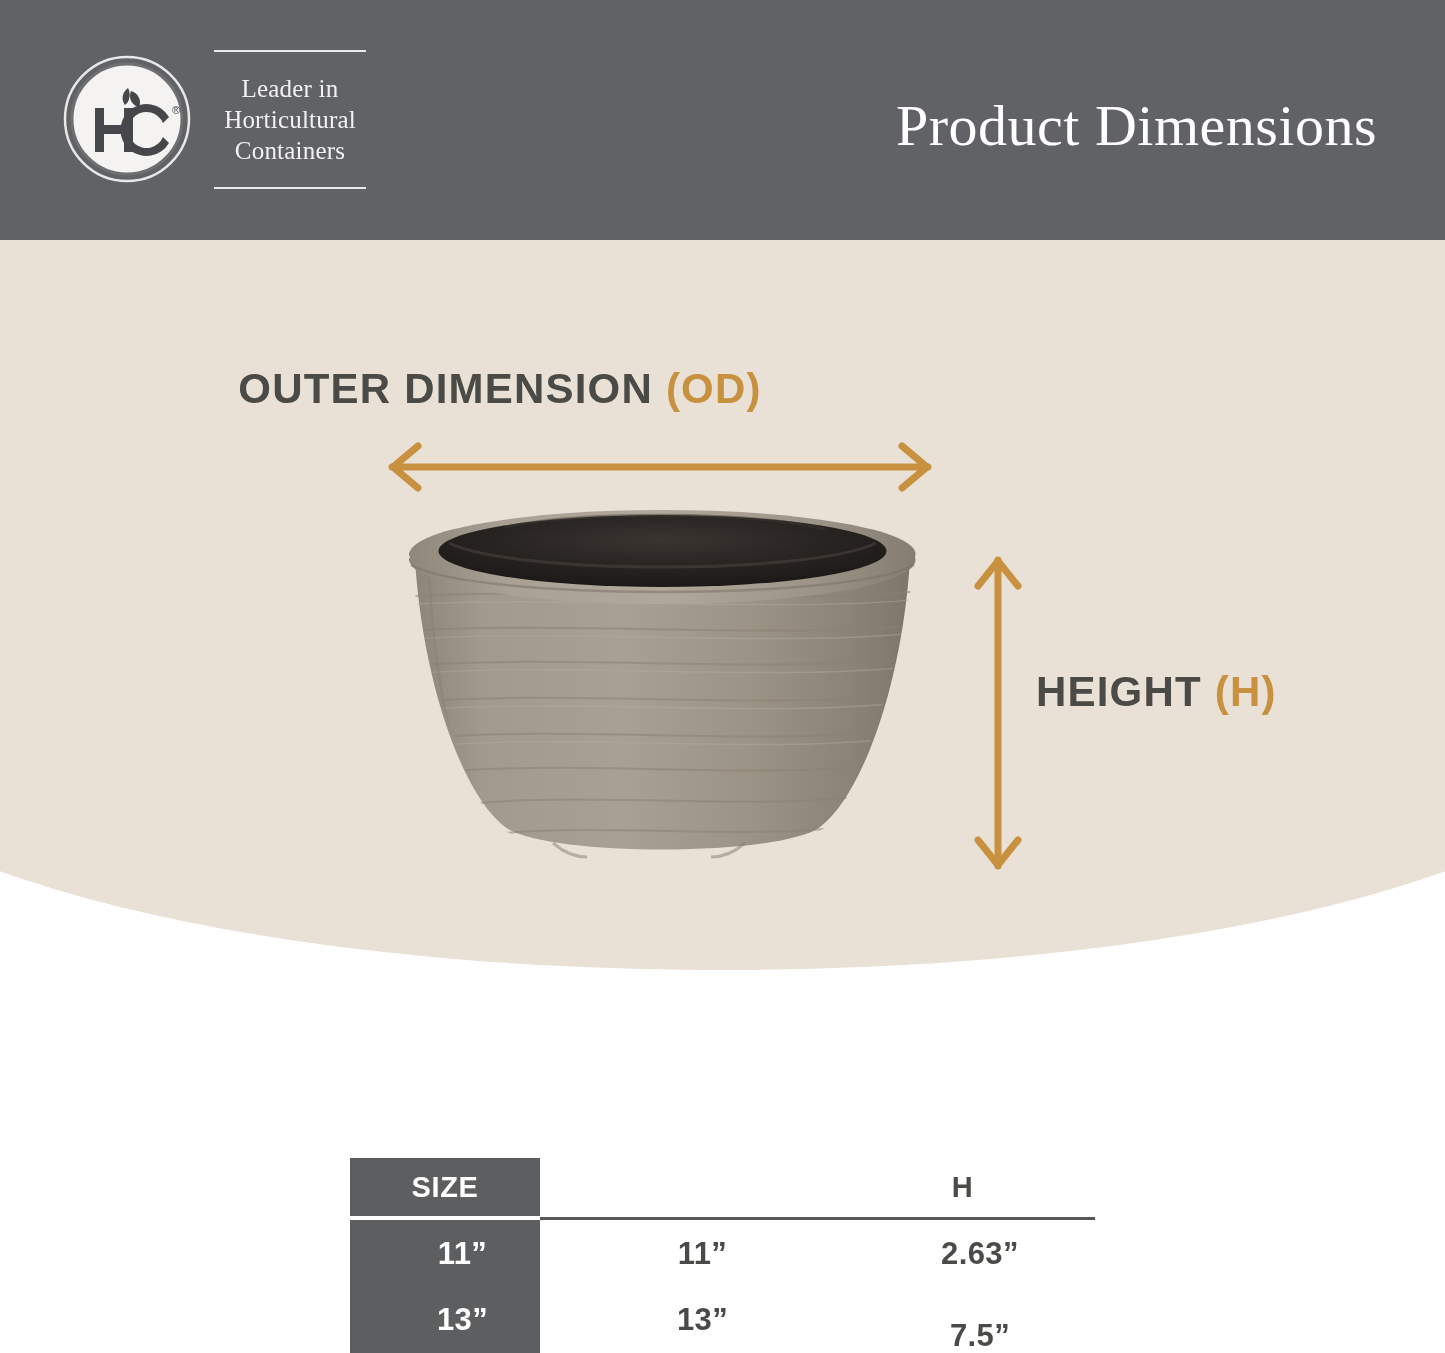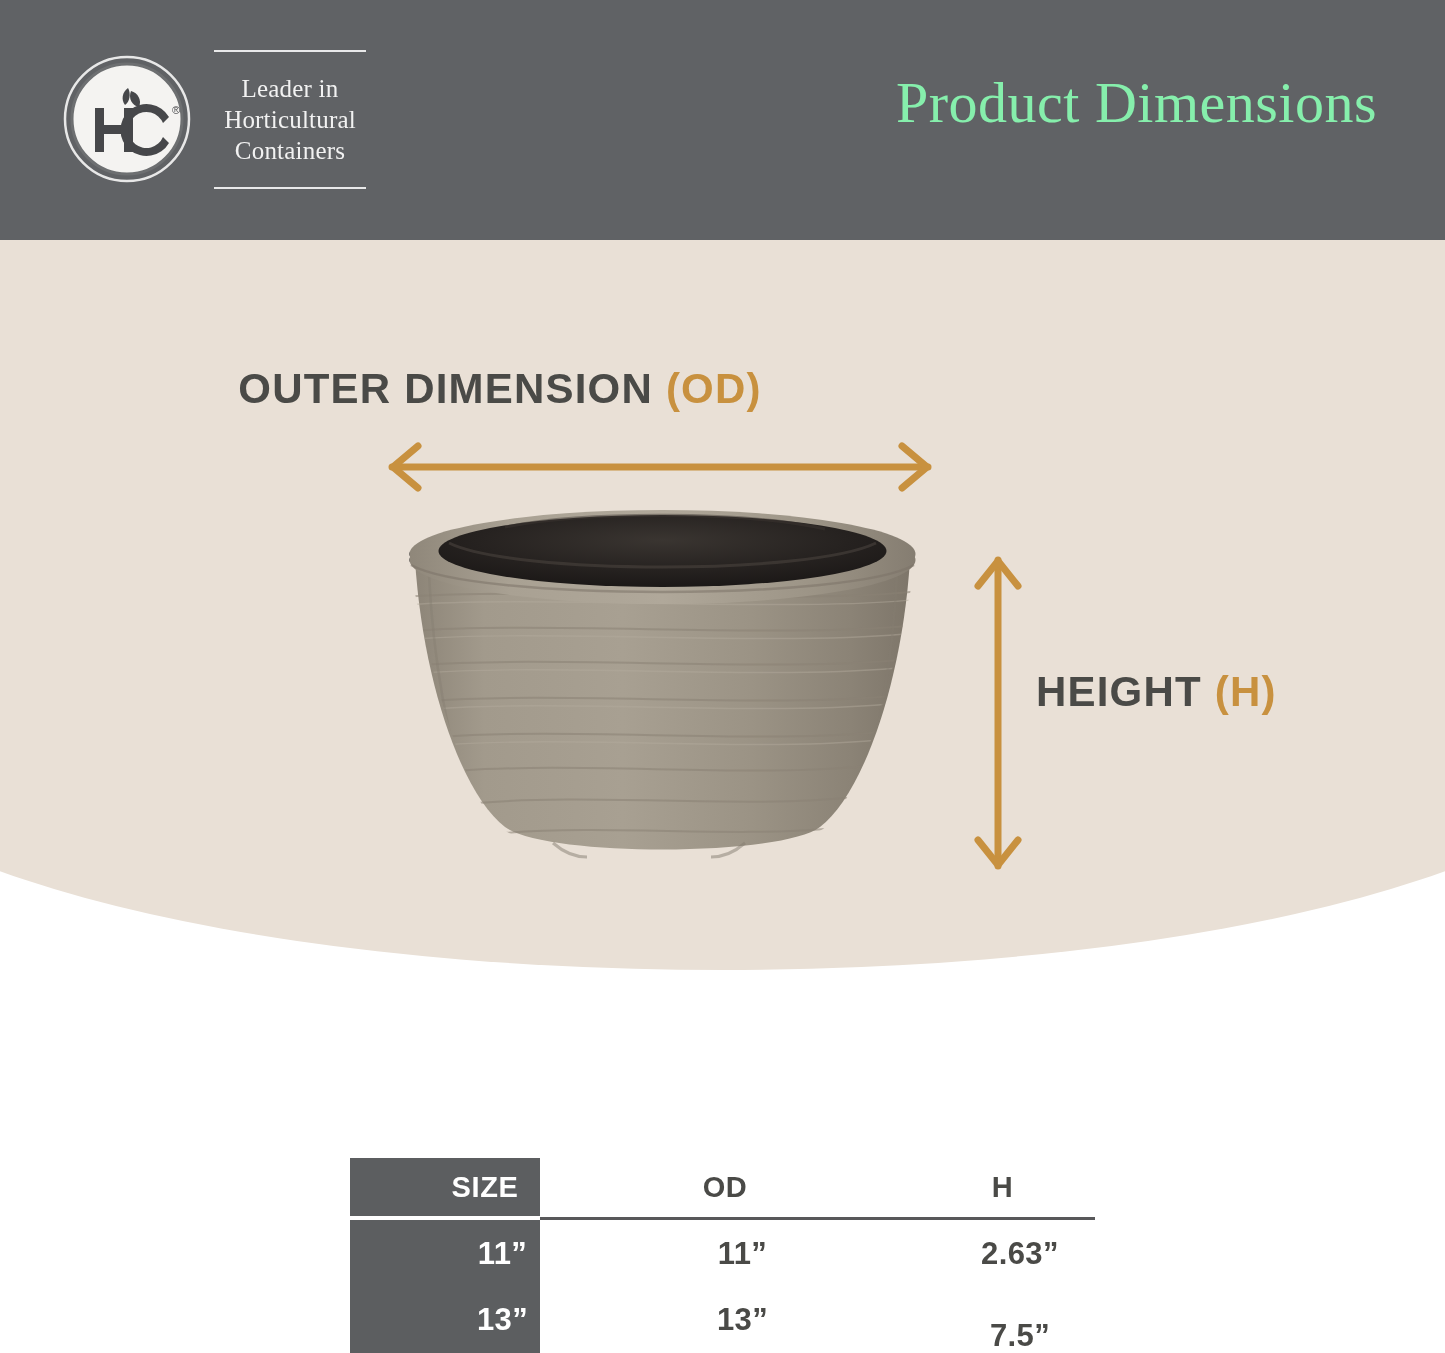--- a/index.html
+++ b/index.html
@@ -56,25 +56,25 @@
     font-family:"Liberation Serif", serif;
     color:#f2f2f2;
     font-size:25px;
     line-height:31px;
     white-space:nowrap;
     letter-spacing:0.2px;
   }
 
   .header-title {
     position:absolute;
-    right:68px; top:72px;
+    right:68px; top:95px;
     font-family:"Liberation Serif", serif;
     font-size:58px;
     line-height:62px;
-    color:#86efac;
+    color:#ffffff;
     letter-spacing:0.5px;
     white-space:nowrap;
   }
 
   
   .beige-panel {
     position:absolute;
     left:0; top:240px;
     width:1445px;
     height:740px;
@@ -160,21 +160,20 @@
     width:555px; height:3px;
     background:#58585a;
   }
 
   .cell {
     position:absolute;
     display:flex;
     align-items:center;
     justify-content:center;
     white-space:nowrap;
-    margin-left:40px;
   }
   .th {
     font-size:29px;
     font-weight:bold;
     letter-spacing:0.6px;
   }
   .th-dark { color:#4a4a47; }
   .th-light { color:#ffffff; }
   .td {
     font-size:31px;
@@ -332,21 +331,20 @@
 
 <div class="h-label"><span>HEIGHT </span><span class="accent">(H)</span></div>
 
 <div class="spec-table">
 
   <div class="size-head-block"></div>
   <div class="size-body-block"></div>
   <div class="head-rule"></div>
 
   <div class="cell th th-light c-size-h">SIZE</div>
-  <div class="cell th th-dark c-od-h">OD</div>
   <div class="cell th th-dark c-h-h">H</div>
 
   <div class="cell td td-light c-size-1">11”</div>
   <div class="cell td td-dark c-od-1">11”</div>
   <div class="cell td td-dark c-h-1">2.63”</div>
 
   <div class="cell td td-light c-size-2">13”</div>
   <div class="cell td td-dark c-od-2">13”</div>
   <div class="cell td td-dark c-h-2">7.5”</div>
 

